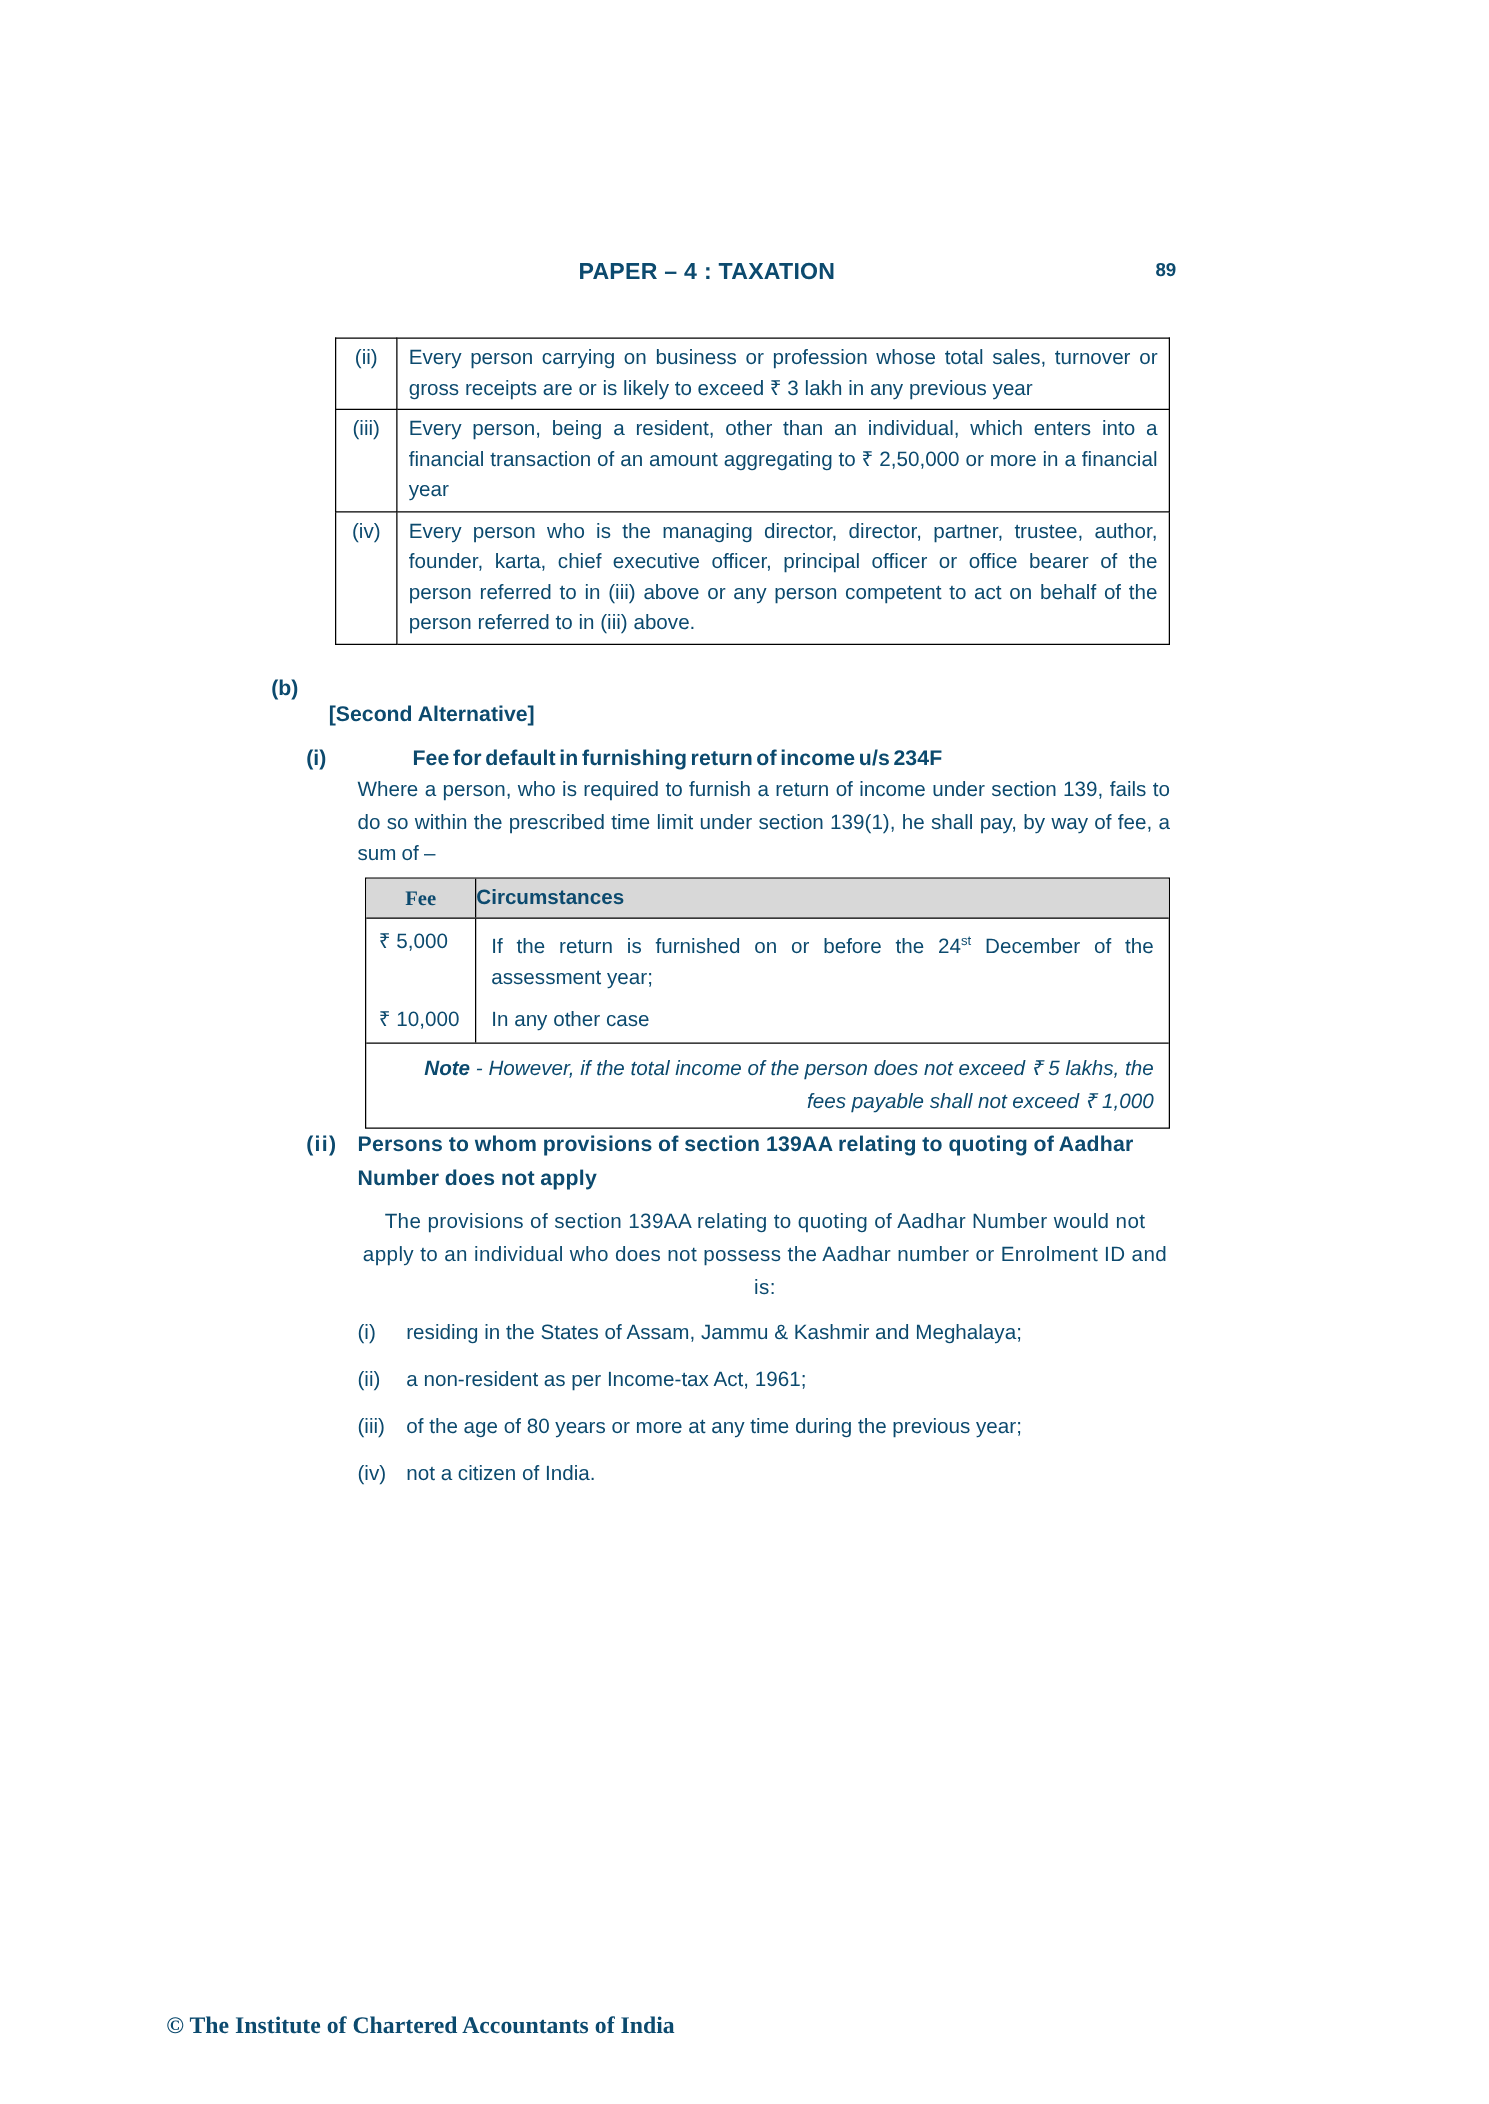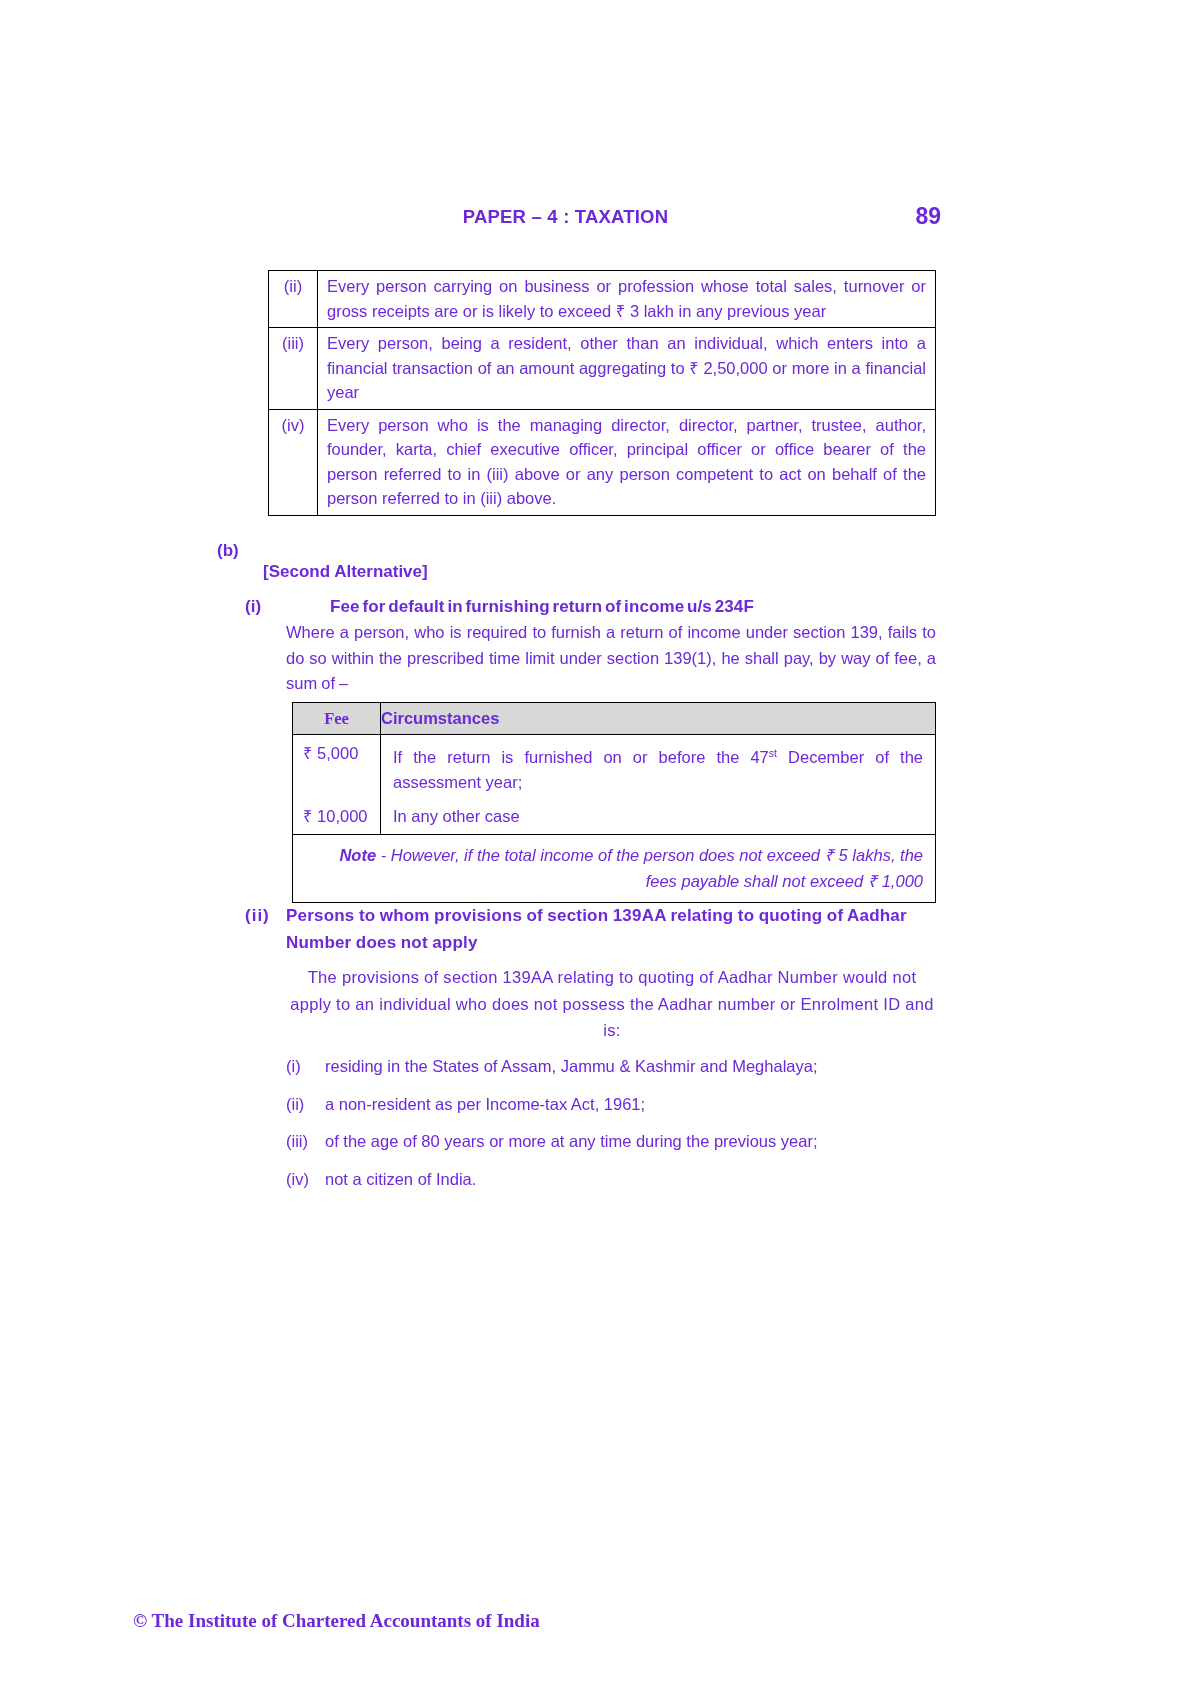--- a/index.html
+++ b/index.html
@@ -1,35 +1,35 @@
 <!DOCTYPE html>
 <html><head>
 <meta charset="utf-8">
 <style>
   html,body { margin:0; padding:0; background:#ffffff; }
   .page {
     position:relative;
     width:1191px; height:1683px;
     background:#ffffff;
-    color:#6d28d9;
+    color:#0c4a6e;
     font-family:"Liberation Sans", sans-serif;
     font-size:16.5px;
     line-height:25px;
     overflow:hidden;
   }
 
   
   .doc-header {
     position:absolute; top:204px; left:190px; width:751px;
   }
   .doc-title {
     text-align:center; font-weight:bold; font-size:18.5px; letter-spacing:0.2px;
   }
   .doc-pagenum {
-    position:absolute; top:0; right:0; font-weight:bold; font-size:23px;
+    position:absolute; top:0; right:0; font-weight:bold; font-size:15px;
   }
 
   
   .persons-table {
     position:absolute; top:270px; left:268px; width:668px;
     border-collapse:collapse;
     font-size:16.5px; line-height:24.5px;
   }
   .persons-table td {
     border:1.6px solid #000;
@@ -140,21 +140,21 @@
     <div class="fee-head">
       <div class="h-fee">Fee</div>
       <div class="h-circ">Circumstances</div>
     </div>
     <div class="fee-body">
       <div class="fee-col">
         <div class="entry1">₹ 5,000</div>
         <div class="entry2">₹ 10,000</div>
       </div>
       <div class="circ-col">
-        <div class="entry1"><span>If the return is furnished on or before the 47</span><sup class="st">st</sup><span> December of the assessment year;</span></div>
+        <div class="entry1"><span>If the return is furnished on or before the 24</span><sup class="st">st</sup><span> December of the assessment year;</span></div>
         <div class="entry2">In any other case</div>
       </div>
     </div>
     <div class="fee-note"><b>Note</b><span> - However, if the total income of the person does not exceed ₹ 5 lakhs, the fees payable shall not exceed ₹ 1,000</span></div>
   </div>
 
   <div class="item-ii-label">(ii)</div>
   <div class="item-ii-heading">Persons to whom provisions of section 139AA relating to quoting of Aadhar Number does not apply</div>
   <div class="para-ii">The provisions of section 139AA relating to quoting of Aadhar Number would not apply to an individual who does not possess the Aadhar number or Enrolment ID and is:</div>
 

